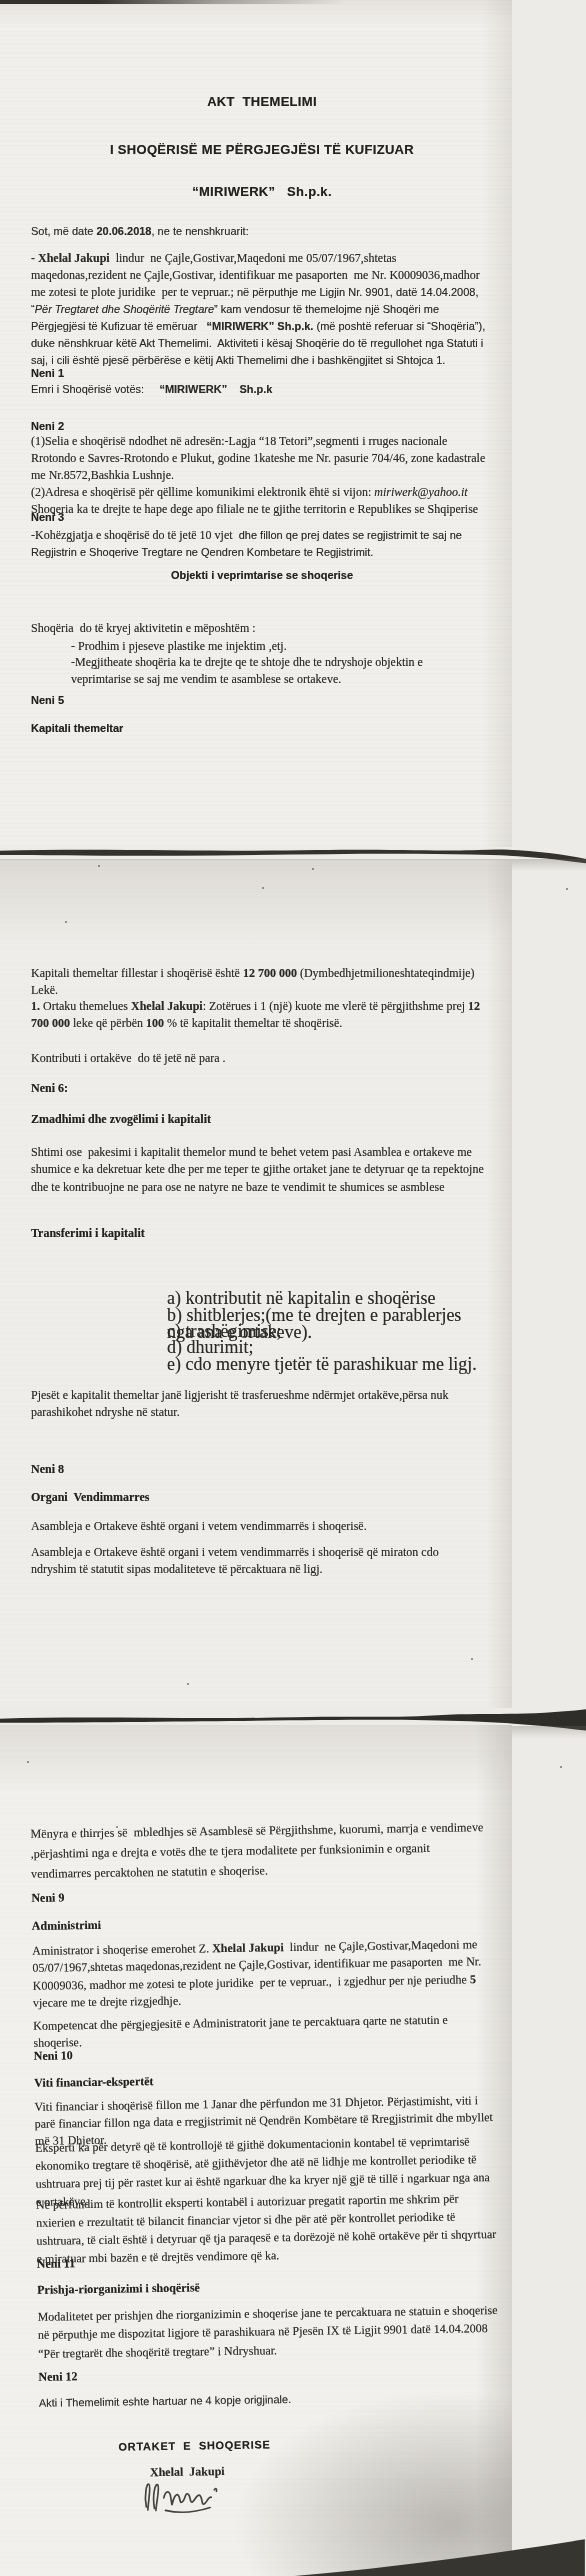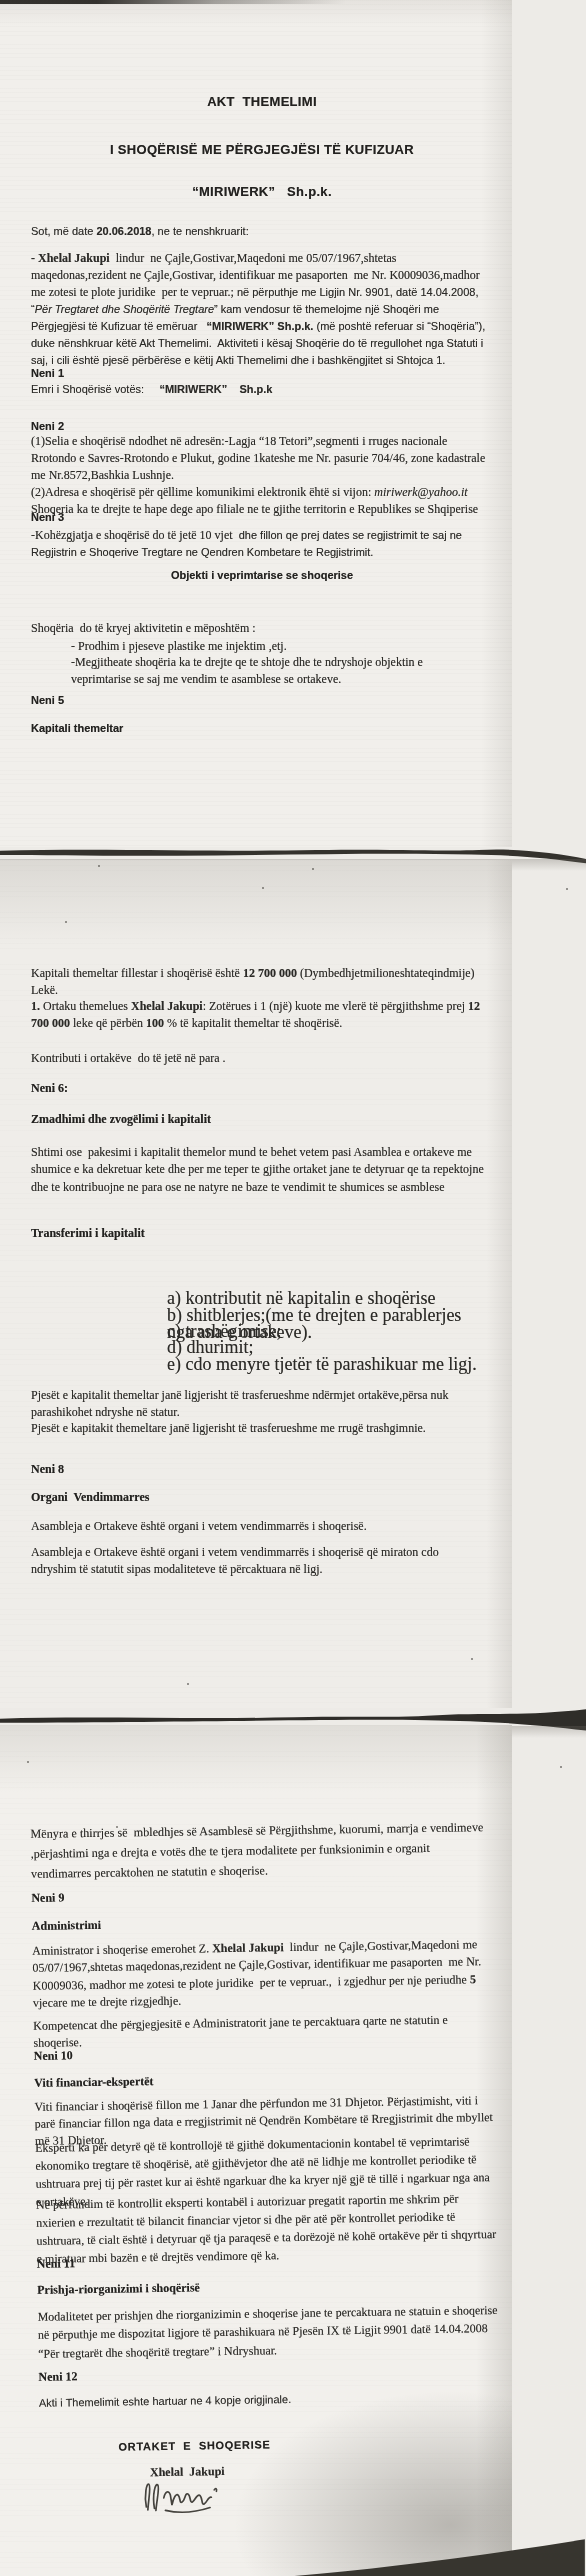--- a/index.html
+++ b/index.html
@@ -101,21 +101,20 @@
 
       <h3 class="abs h hserif" style="top:366px">Transferimi i kapitalit</h3>
 
       <div class="li-row" style="top:430px"><span>a)</span> <span>kontributit në kapitalin e shoqërise</span></div>
       <div class="li-row" style="top:447px"><span>b)</span> <span>shitblerjes;(me te drejten e parablerjes nga ana e ortakeve).</span></div>
       <div class="li-row" style="top:463px"><span>c)</span> <span>trashëgimise;</span></div>
       <div class="li-row" style="top:479px"><span>d)</span> <span>dhurimit;</span></div>
       <div class="li-row" style="top:496px"><span>e)</span> <span>cdo menyre tjetër të parashikuar me ligj.</span></div>
 
       <p class="abs body" style="top:527px">Pjesët e kapitalit themeltar janë ligjerisht të trasferueshme ndërmjet ortakëve,përsa nuk parashikohet ndryshe në statur.</p>
-      <p class="abs body" style="top:560px">Pjesët e kapitakit themeltare janë ligjerisht të trasferueshme me rrugë trashgimnie.</p>
 
       <h3 class="abs h hserif" style="top:602px">Neni 8</h3>
       <h3 class="abs h hserif" style="top:630px">Organi  Vendimmarres</h3>
       <p class="abs body" style="top:658px">Asambleja e Ortakeve është organi i vetem vendimmarrës i shoqerisë.</p>
       <p class="abs body" style="top:684px">Asambleja e Ortakeve është organi i vetem vendimmarrës i shoqerisë që miraton cdo    ndryshim të statutit sipas modaliteteve të përcaktuara në ligj.</p>
     </div>
   </section>
 
   <svg class="divider" style="top:1704px" width="586" height="31" viewBox="0 0 796 42">
     <path d="M0,20 C120,16 260,21 400,18 C490,16 540,19 580,16 C650,11 710,17 796,7 L796,36 C720,27 660,23 580,22 C460,20 300,24.5 0,25.5 Z" fill="#2f2d29"></path>

